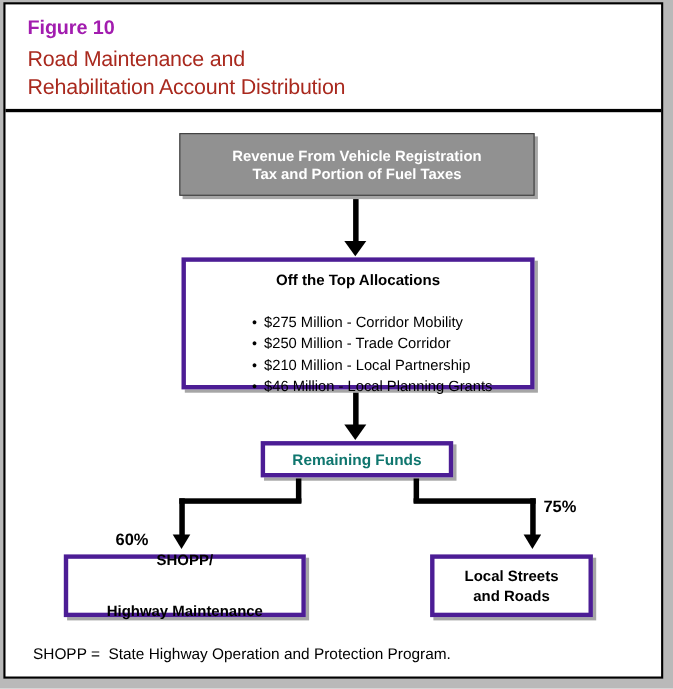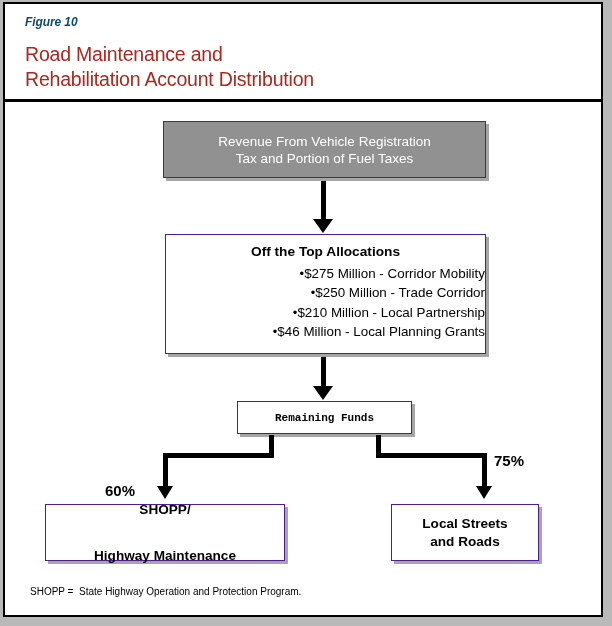--- a/index.html
+++ b/index.html
@@ -41,25 +41,24 @@
     left: 0;
     top: 0;
     width: 100%;
     height: 95px;
     box-sizing: border-box;
   }
   .fig-num {
     position: absolute;
     left: 20px;
     top: 11px;
-    font-size: 12px;
-    font-weight: bold;
-    color: #0c4a6e;
+    font-size: 18px;
+    font-weight: bold;
+    color: #a21caf;
     letter-spacing: -0.1px;
-    font-style: italic;
   }
   .fig-title {
     position: absolute;
     left: 20px;
     top: 38px;
     font-size: 19.5px;
     font-weight: normal;
     color: #a9291e;
     line-height: 25px;
     letter-spacing: -0.2px;
@@ -79,21 +78,21 @@
     left: 0;
     top: 98px;
     width: 596px;
     height: 513px;
   }
 
   
   .node {
     position: absolute;
     box-sizing: border-box;
-    border: 1px solid #4c1d95;
+    border: 4px solid #4c1d95;
     background: #ffffff;
     box-shadow: 3px 3px 0 0 #a6a6a6;
     display: flex;
     flex-direction: column;
     justify-content: center;
     text-align: center;
   }
   .node.gray {
     background: #919191;
     border: 1px solid #3a3a3a;
@@ -103,21 +102,21 @@
   
   #node-revenue {
     left: 158px;
     top: 19px;
     width: 323px;
     height: 57px;
     padding: 0 16px;
   }
   #node-revenue .txt {
     font-size: 13.5px;
-    font-weight: normal;
+    font-weight: bold;
     line-height: 17px;
     color: #ffffff;
     text-align: center;
   }
 
   
   #node-offtop {
     left: 160px;
     top: 132px;
     width: 321px;
@@ -127,23 +126,23 @@
   }
   #node-offtop .box-head {
     font-size: 13.7px;
     font-weight: bold;
     color: #000;
     text-align: center;
     margin-bottom: 5px;
   }
   #node-offtop ul {
     list-style: none;
-    margin: 0;
+    margin: 16px;
     padding: 0 0 0 44px;
-    text-align: right;
+    text-align: left;
   }
   #node-offtop li {
     font-size: 13.4px;
     color: #000;
     line-height: 19.4px;
     white-space: nowrap;
   }
   #node-offtop li::before {
     content: "\2022";
     display: inline-block;
@@ -152,31 +151,30 @@
   }
 
   
   #node-remaining {
     left: 232px;
     top: 299px;
     width: 175px;
     height: 33px;
   }
   #node-remaining .txt {
-    font-size: 11px;
-    font-weight: bold;
-    color: #000000;
-    font-family: Liberation Mono, monospace;
+    font-size: 14px;
+    font-weight: bold;
+    color: #0f766e;
   }
 
   
   #node-shopp {
-    left: 40px;
+    left: 53px;
     top: 402px;
-    width: 240px;
+    width: 220px;
     height: 57px;
     gap: 28px;
   }
   #node-local {
     left: 386px;
     top: 402px;
     width: 148px;
     height: 57px;
   }
   #node-shopp .txt, #node-local .txt {
@@ -238,21 +236,21 @@
     color: #000;
   }
   #pct-left  { left: 100px; top: 350px; margin-top: 30px; }
   #pct-right { left: 489px; top: 350px; }
 
   
   .footnote {
     position: absolute;
     left: 25px;
     top: 484px;
-    font-size: 10px;
+    font-size: 14px;
     color: #000;
     white-space: pre;
   }
 </style>
 </head>
 <body>
 
 <div id="figure-root">
   <div class="frame">
 

